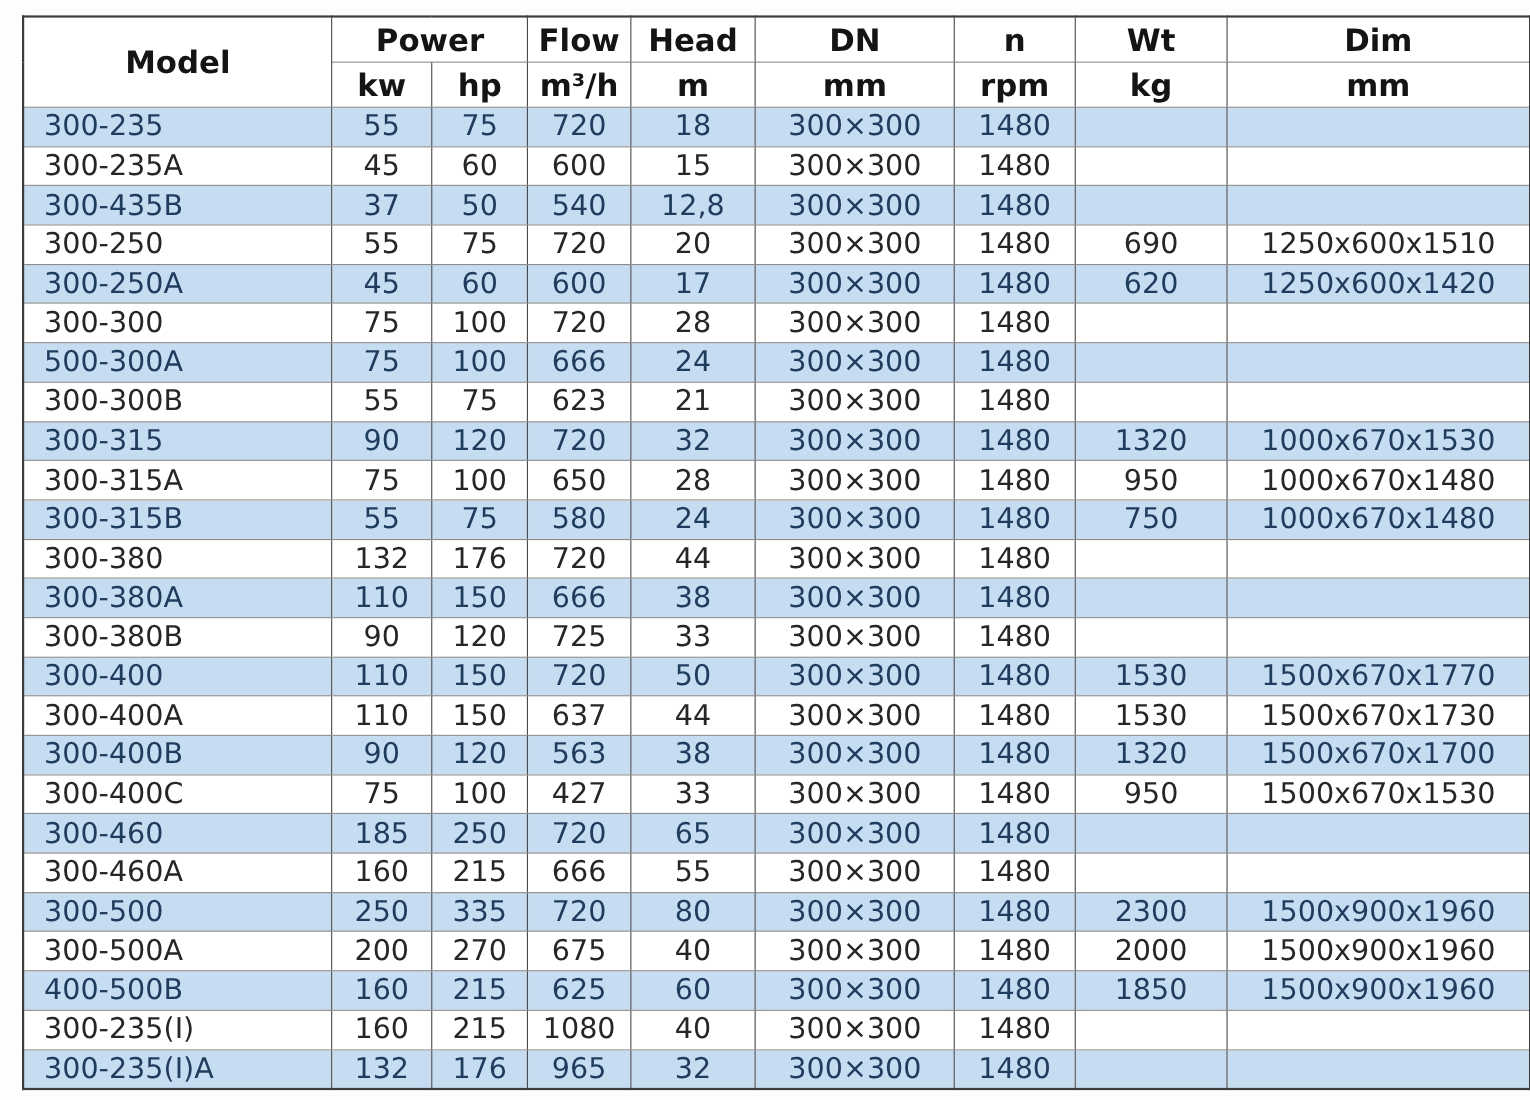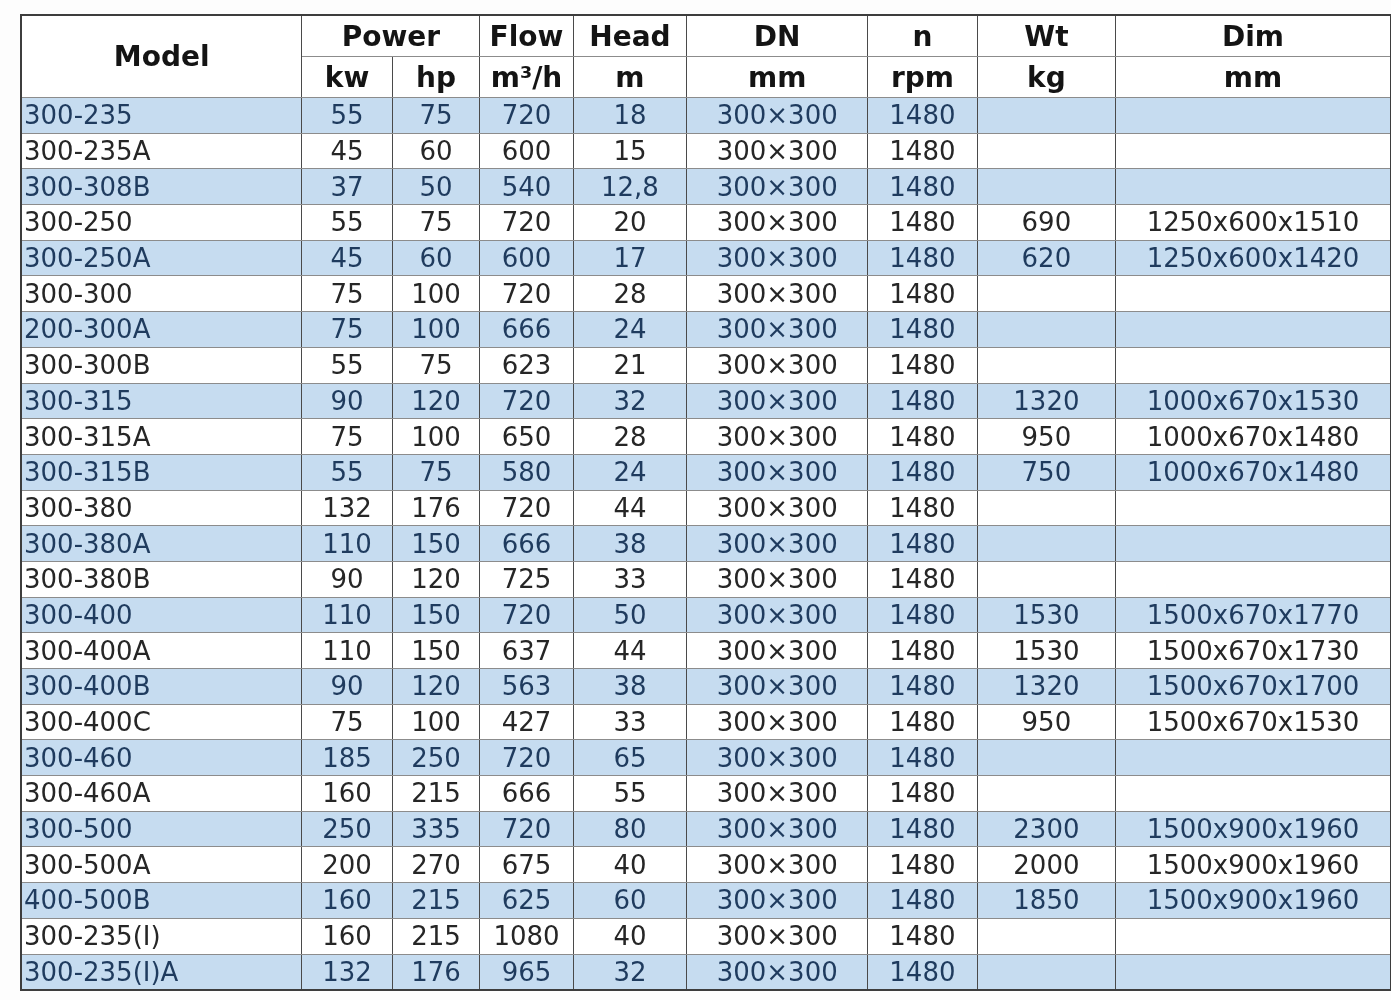--- a/index.html
+++ b/index.html
@@ -48,21 +48,21 @@
   }
   tbody td {
     height: 34.7px;
     font-size: 26px;
     text-align: center;
     vertical-align: middle;
     padding: 0;
   }
   tbody td.model-cell {
     text-align: left;
-    padding-left: 2px;
+    padding-left: 18px;
   }
   tbody tr.blue td {
     background: #c6dcf0;
     color: #1f3b5e;
   }
   tbody tr.white td {
     background: #ffffff;
     color: #262626;
   }
 </style>
@@ -121,21 +121,21 @@
           <td>45</td>
           <td>60</td>
           <td>600</td>
           <td>15</td>
           <td>300×300</td>
           <td>1480</td>
           <td></td>
           <td></td>
         </tr>
         <tr class="blue">
-          <td class="model-cell">300-308B</td>
+          <td class="model-cell">300-435B</td>
           <td>37</td>
           <td>50</td>
           <td>540</td>
           <td>12,8</td>
           <td>300×300</td>
           <td>1480</td>
           <td></td>
           <td></td>
         </tr>
         <tr class="white">
@@ -165,21 +165,21 @@
           <td>75</td>
           <td>100</td>
           <td>720</td>
           <td>28</td>
           <td>300×300</td>
           <td>1480</td>
           <td></td>
           <td></td>
         </tr>
         <tr class="blue">
-          <td class="model-cell">200-300A</td>
+          <td class="model-cell">500-300A</td>
           <td>75</td>
           <td>100</td>
           <td>666</td>
           <td>24</td>
           <td>300×300</td>
           <td>1480</td>
           <td></td>
           <td></td>
         </tr>
         <tr class="white">

